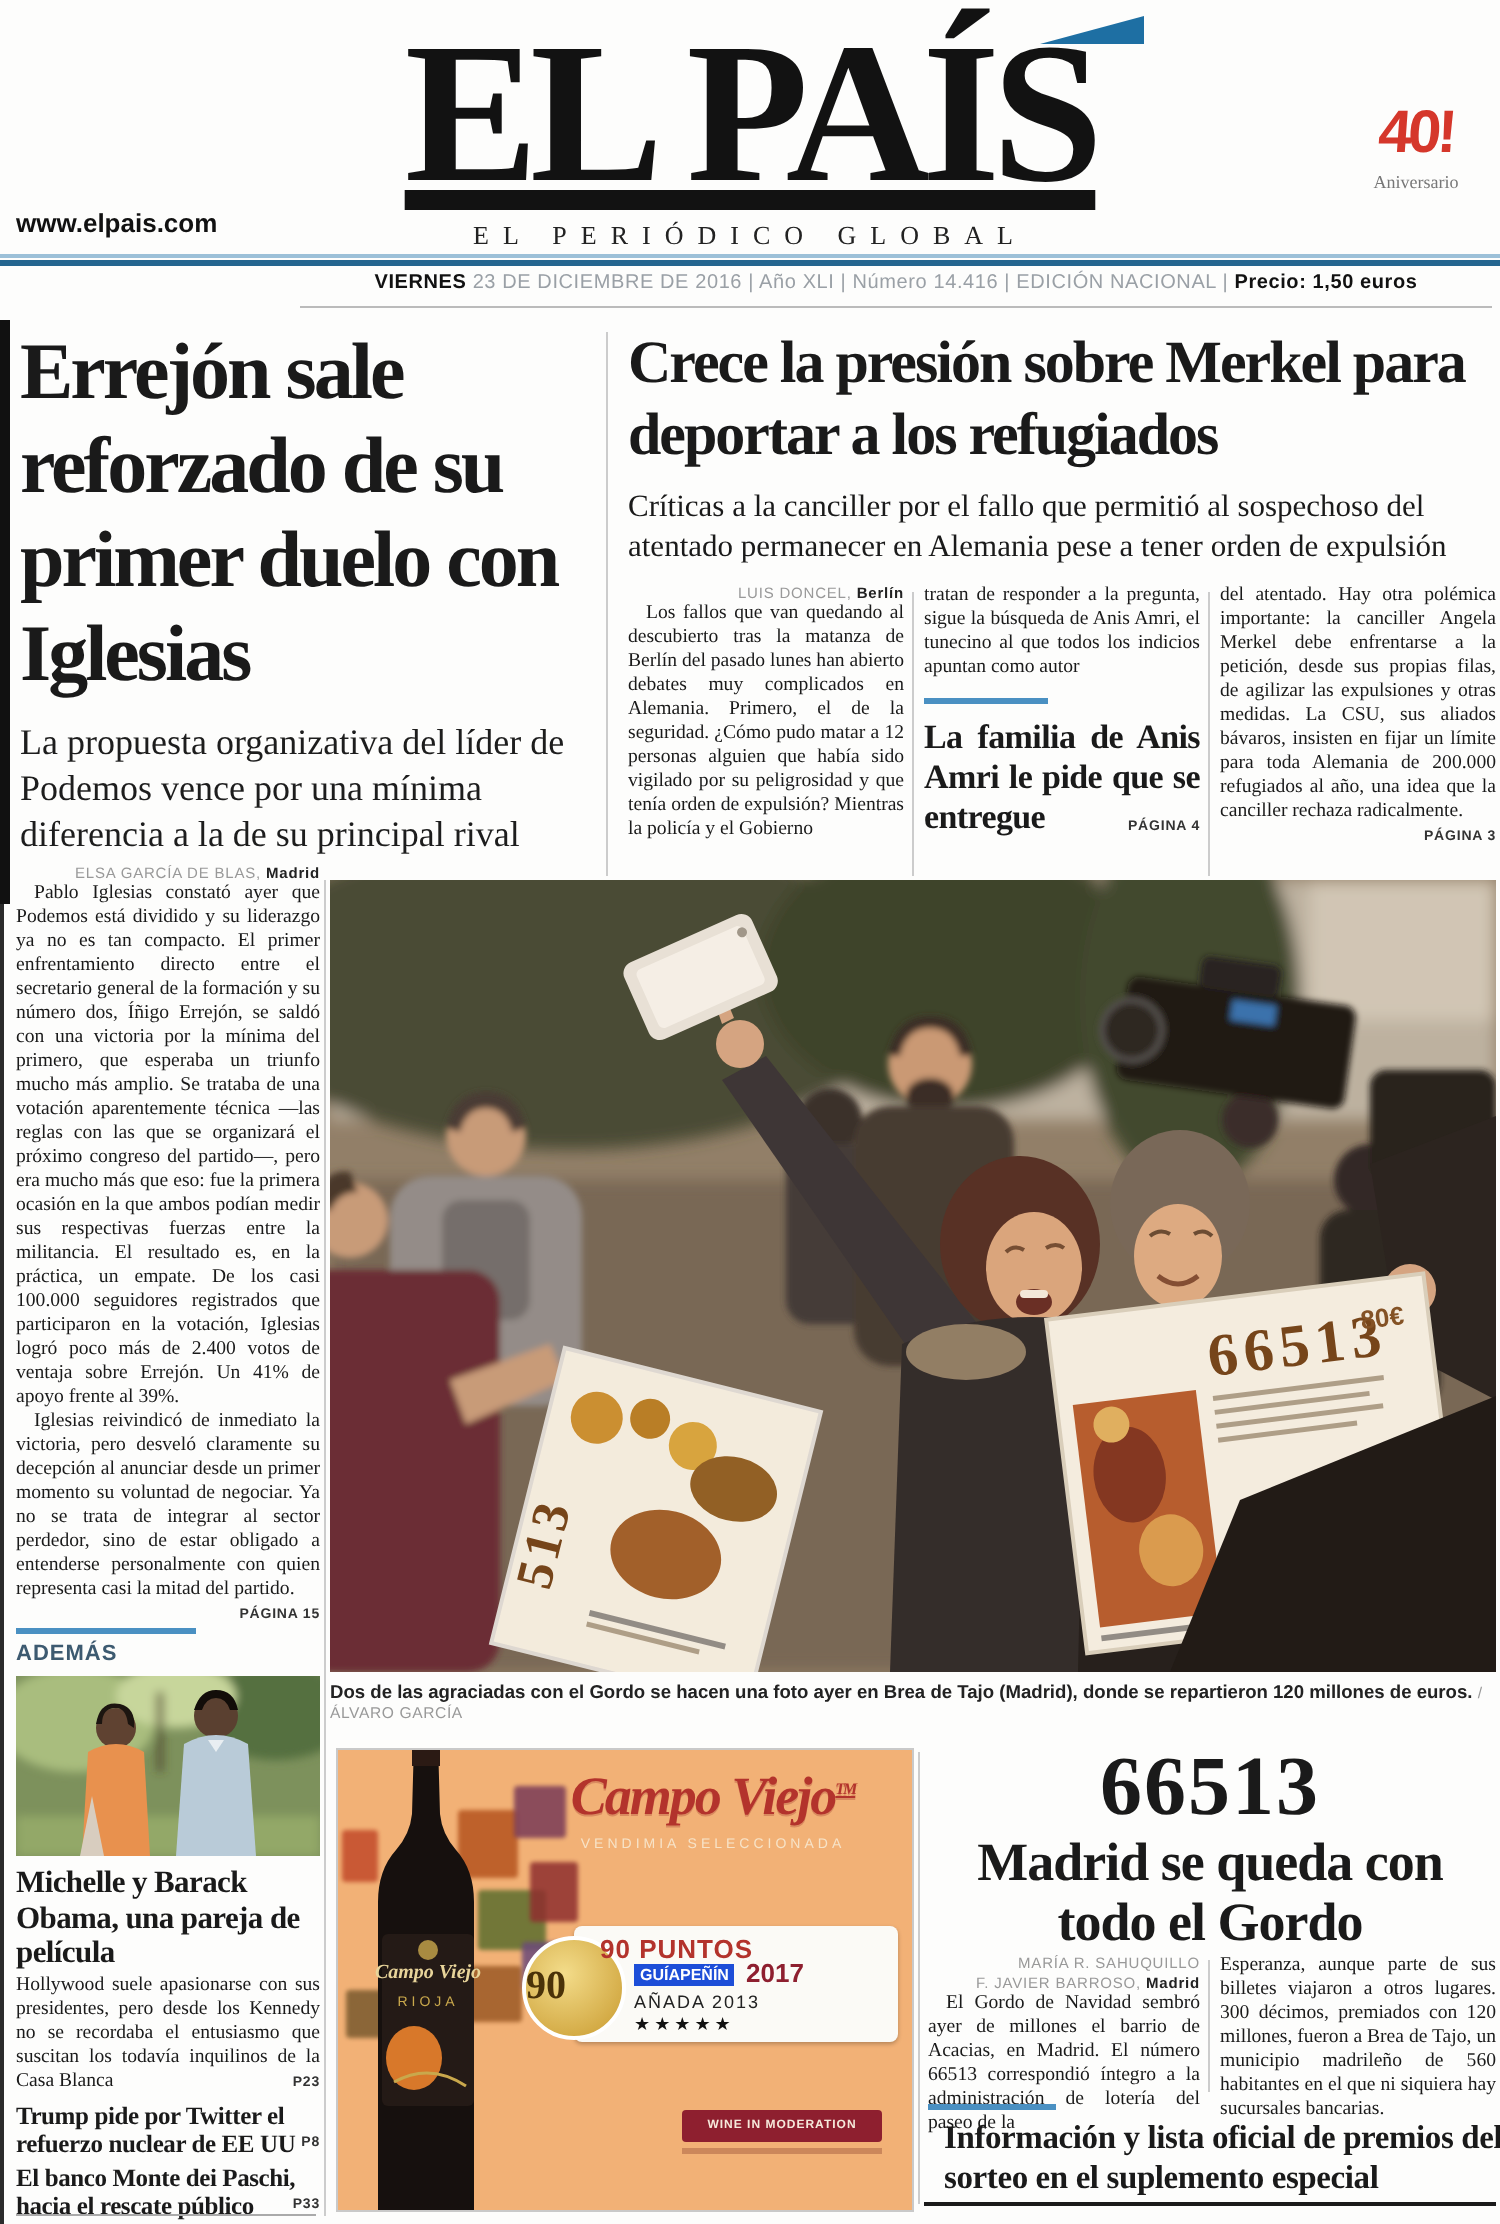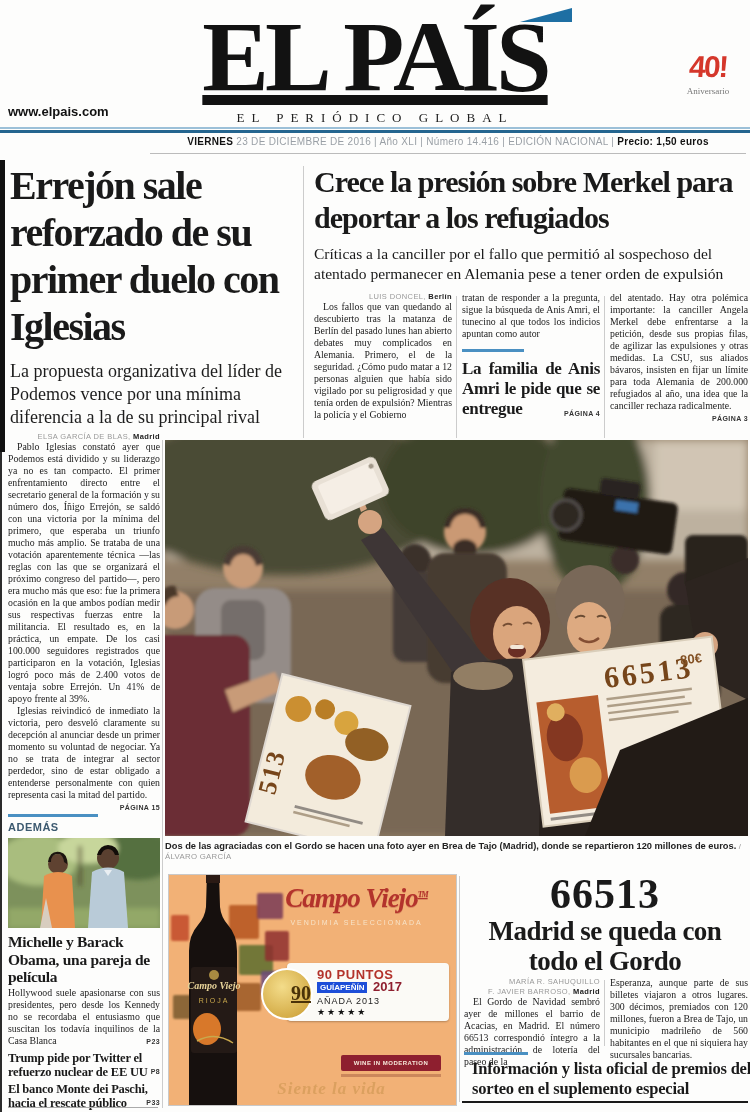--- a/index.html
+++ b/index.html
@@ -67,22 +67,22 @@
   .ad{left:168px;top:874px;width:287px;height:230px;background:#f2b176;border:1px solid #c9c9c9;overflow:hidden;}
   .ad .brand{position:absolute;left:95px;top:8px;width:185px;text-align:center;color:#b3332c;
              font:italic bold 27px "Liberation Serif",serif;letter-spacing:-1px;text-shadow:0 1px 0 #d98a5f;}
   .ad .tm{font-size:8px;vertical-align:super;text-decoration:underline;}
   .ad .subtitle{position:absolute;left:95px;top:44px;width:185px;text-align:center;color:#f7e3c8;
                 font:7px "Liberation Sans",sans-serif;letter-spacing:2px;}
   .badge{position:absolute;left:118px;top:88px;width:162px;height:58px;background:#fbfaf6;border-radius:4px;
          box-shadow:0 1px 2px rgba(0,0,0,.25);}
   .medal{position:absolute;left:-26px;top:5px;width:48px;height:48px;border-radius:50%;
          background:radial-gradient(circle at 40% 35%,#f3dc8a,#c99a2e);border:2px solid #fff;
-         text-align:right;font:bold 20px "Liberation Serif",serif;color:#4a3208;line-height:46px;text-decoration:underline;}
-  .badge .t1{position:absolute;left:30px;top:4px;font:bold 13px "Liberation Sans",sans-serif;color:#b3332c;letter-spacing:.5px;}
+         text-align:left;font:bold 20px "Liberation Serif",serif;color:#4a3208;line-height:46px;}
+  .badge .t1{position:absolute;left:13px;top:4px;font:bold 13px "Liberation Sans",sans-serif;color:#b3332c;letter-spacing:.5px;}
   .badge .t2{position:absolute;left:30px;top:19px;font:bold 8px "Liberation Sans",sans-serif;color:#fff;background:#1d4ed8;padding:1px 3px;}
   .badge .t2y{position:absolute;left:86px;top:16px;font:bold 13px "Liberation Sans",sans-serif;color:#8e1f2f;}
   .badge .t3{position:absolute;left:30px;top:33px;font:9px "Liberation Sans",sans-serif;color:#222;letter-spacing:1px;}
   .badge .t4{position:absolute;left:30px;top:44px;font:9px "Liberation Sans",sans-serif;color:#111;letter-spacing:2px;}
   .winebox{position:absolute;left:172px;top:180px;width:100px;height:16px;background:#8e1f2f;border-radius:2px;
            color:#f6e9db;font:bold 6px "Liberation Sans",sans-serif;text-align:center;line-height:16px;letter-spacing:.5px;}
   .winebar{position:absolute;left:172px;top:199px;width:100px;height:3px;background:#b06a4a;opacity:.6;}
   .slogan{position:absolute;left:70px;bottom:6px;width:185px;text-align:center;color:#dba05f;
           font:italic bold 17px "Liberation Serif",serif;letter-spacing:1px;}
   .chip{position:absolute;border-radius:2px;filter:blur(1px);opacity:.85;}
@@ -345,21 +345,20 @@
     <div class="badge">
       <div class="medal">90</div>
       <div class="t1">90 PUNTOS</div>
       <div class="t2">GUÍAPEÑÍN</div>
       <div class="t2y">2017</div>
       <div class="t3">AÑADA 2013</div>
       <div class="t4">★★★★★</div>
     </div>
     <div class="winebox">WINE IN MODERATION</div>
     <div class="winebar"></div>
-    <div class="slogan">Siente la vida</div>
   </div>
 
   <div class="abs vr vrR"></div>
   <div class="abs gnum">66513</div>
   <div class="abs ghl">Madrid se queda con todo el Gordo</div>
   <div class="abs gcol gcol1 body">
     <p class="byline" style="margin-bottom:1px">MARÍA R. SAHUQUILLO</p>
     <p class="byline"><span>F. JAVIER BARROSO, </span><b>Madrid</b></p>
     <p>El Gordo de Navidad sembró ayer de millones el barrio de Acacias, en Madrid. El número 66513 correspondió íntegro a la administración de lotería del paseo de la</p>
   </div>

